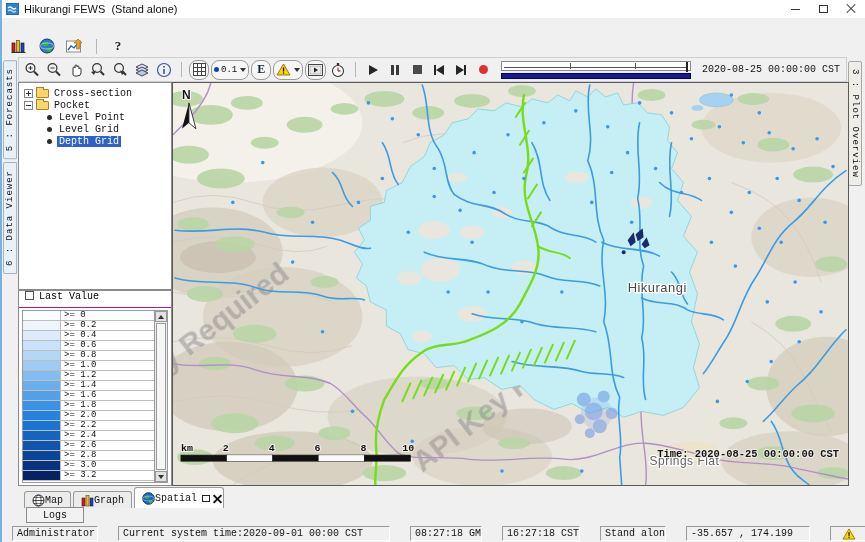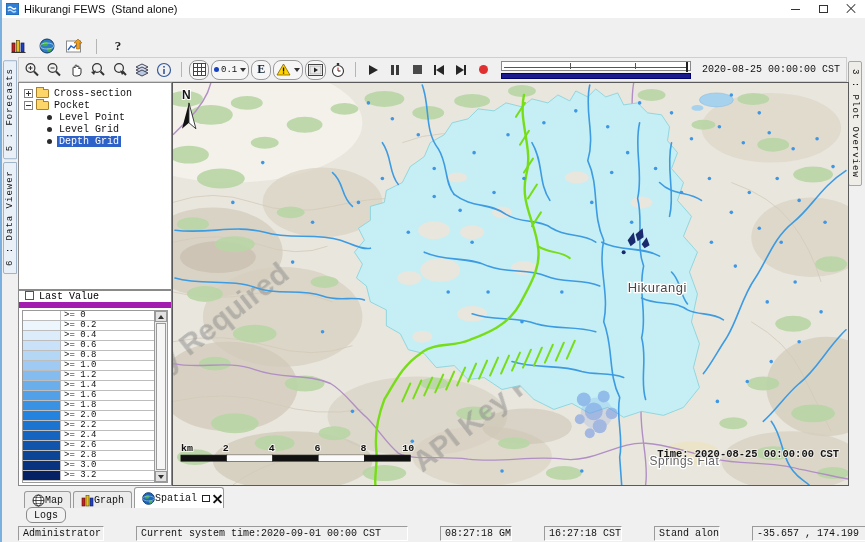--- a/index.html
+++ b/index.html
@@ -75,21 +75,21 @@
   .folder { width:13px; height:9px; background:#fcd668; border:1px solid #a8822a; border-radius:1px; position:relative; margin:0 3px 0 3px; flex:none; }
   .folder::before { content:""; position:absolute; top:-3px; left:-1px; width:6px; height:2px; background:#fcd668; border:1px solid #a8822a; border-bottom:none; }
   .leaf-indent { width:28px; flex:none; }
   .bullet { width:5px; height:5px; border-radius:50%; background:#2b2b2b; margin-right:5px; flex:none; }
   .tree-label { padding:0 2px; color:#111; }
   .tree-label.sel { background:#2e62c8; color:#fff; }
 
   
   .legend-panel { position:absolute; left:16px; top:290px; width:154px; height:196px; background:#fff;
                   border:1px solid #8a8a8a; font-family:"Liberation Mono",monospace; font-size:10px; }
-  .lv-head { height:17px; display:flex; align-items:flex-start; gap:5px; padding-left:6px; border-bottom:6px solid #a21caf; }
+  .lv-head { height:17px; display:flex; align-items:flex-start; gap:5px; padding-left:6px; border-bottom:1px solid #a21caf; }
   .checkbox { width:9px; height:9px; border:1px solid #555; background:#fff; flex:none; }
   .legend-table { position:absolute; left:3px; right:3px; top:19px; bottom:2px; border:1px solid #9a9a9a; display:flex; overflow:hidden; }
   .legend-rows { flex:1 1 auto; overflow:hidden; }
   .legend-row { height:10px; display:flex; border-bottom:1px solid #bdbdbd; }
   .swatch { width:38px; flex:none; border-right:1px solid #bdbdbd; }
   .l-label { flex:1; font-size:9px; line-height:9px; padding-left:3px; color:#111; background:#fff; }
   .scrollbar { width:13px; flex:none; border-left:1px solid #9a9a9a; background:#ececec; position:relative; }
   .sb-btn { position:absolute; left:0; right:0; height:11px; background:#e2e2e2; border:1px solid #9a9a9a; display:flex; align-items:center; justify-content:center; }
   .sb-up { top:0; } .sb-down { bottom:0; }
   .sb-up i { width:0;height:0;border-left:3px solid transparent;border-right:3px solid transparent;border-bottom:4px solid #333; }
@@ -102,27 +102,27 @@
 
   
   .bottombar { position:absolute; left:16px; right:0; top:486px; height:22px; display:flex; align-items:flex-end; padding-left:6px; gap:2px; }
   .btab { height:17px; background:#ececec; border:1px solid #9a9a9a; border-bottom:none; border-radius:3px 3px 0 0;
           display:flex; align-items:center; padding:0 7px; font-size:10px; font-family:"Liberation Mono",monospace; color:#111; }
   .btab.active { height:21px; background:#fff; padding-right:1px; }
   .tabctl-float { width:8px; height:7px; border:1px solid #222; margin-left:5px; }
   .tabctl-close { position:relative; width:9px; height:9px; margin-left:3px; }
   .tabctl-close i { position:absolute; left:-1px; top:4px; width:11px; height:2px; background:#111; }
   .tabctl-close i:first-child { transform:rotate(45deg); } .tabctl-close i:last-child { transform:rotate(-45deg); }
-  .logs-btn { position:absolute; left:24px; top:507px; height:16px; padding:0 7px; background:#f2f2f2; border:1px solid #8a8a8a;
-              border-radius:6px; font-size:10px; font-family:"Liberation Mono",monospace; color:#111; }
+  .logs-btn { position:absolute; left:24px; top:507px; height:16px; padding:0 16px; background:#f2f2f2; border:1px solid #8a8a8a;
+              border-radius:0; font-size:10px; font-family:"Liberation Mono",monospace; color:#111; }
 
   
   .statusbar { position:absolute; left:0; right:0; bottom:0; height:17px; background:#f0f0f0; display:flex;
                font-family:"Liberation Mono",monospace; font-size:10px; color:#111; }
-  .seg { flex:none; margin:1px 16px; border:1px solid; border-color:#9a9a9a #ffffff #ffffff #9a9a9a; padding:0 4px;
+  .seg { flex:none; margin:1px 10px; border:1px solid; border-color:#9a9a9a #ffffff #ffffff #9a9a9a; padding:0 4px;
          display:flex; align-items:center; white-space:pre; overflow:hidden;font-family:Liberation Mono, monospace; }
   .seg.warnseg { justify-content:center; }
   .seg.mem { background:linear-gradient(to right,#6fc3ea 0 58%, #e8e4dc 58%); }
 
   .icon-svg { display:block; }
 </style>
 </head>
 <body>
 <div class="app">
 

